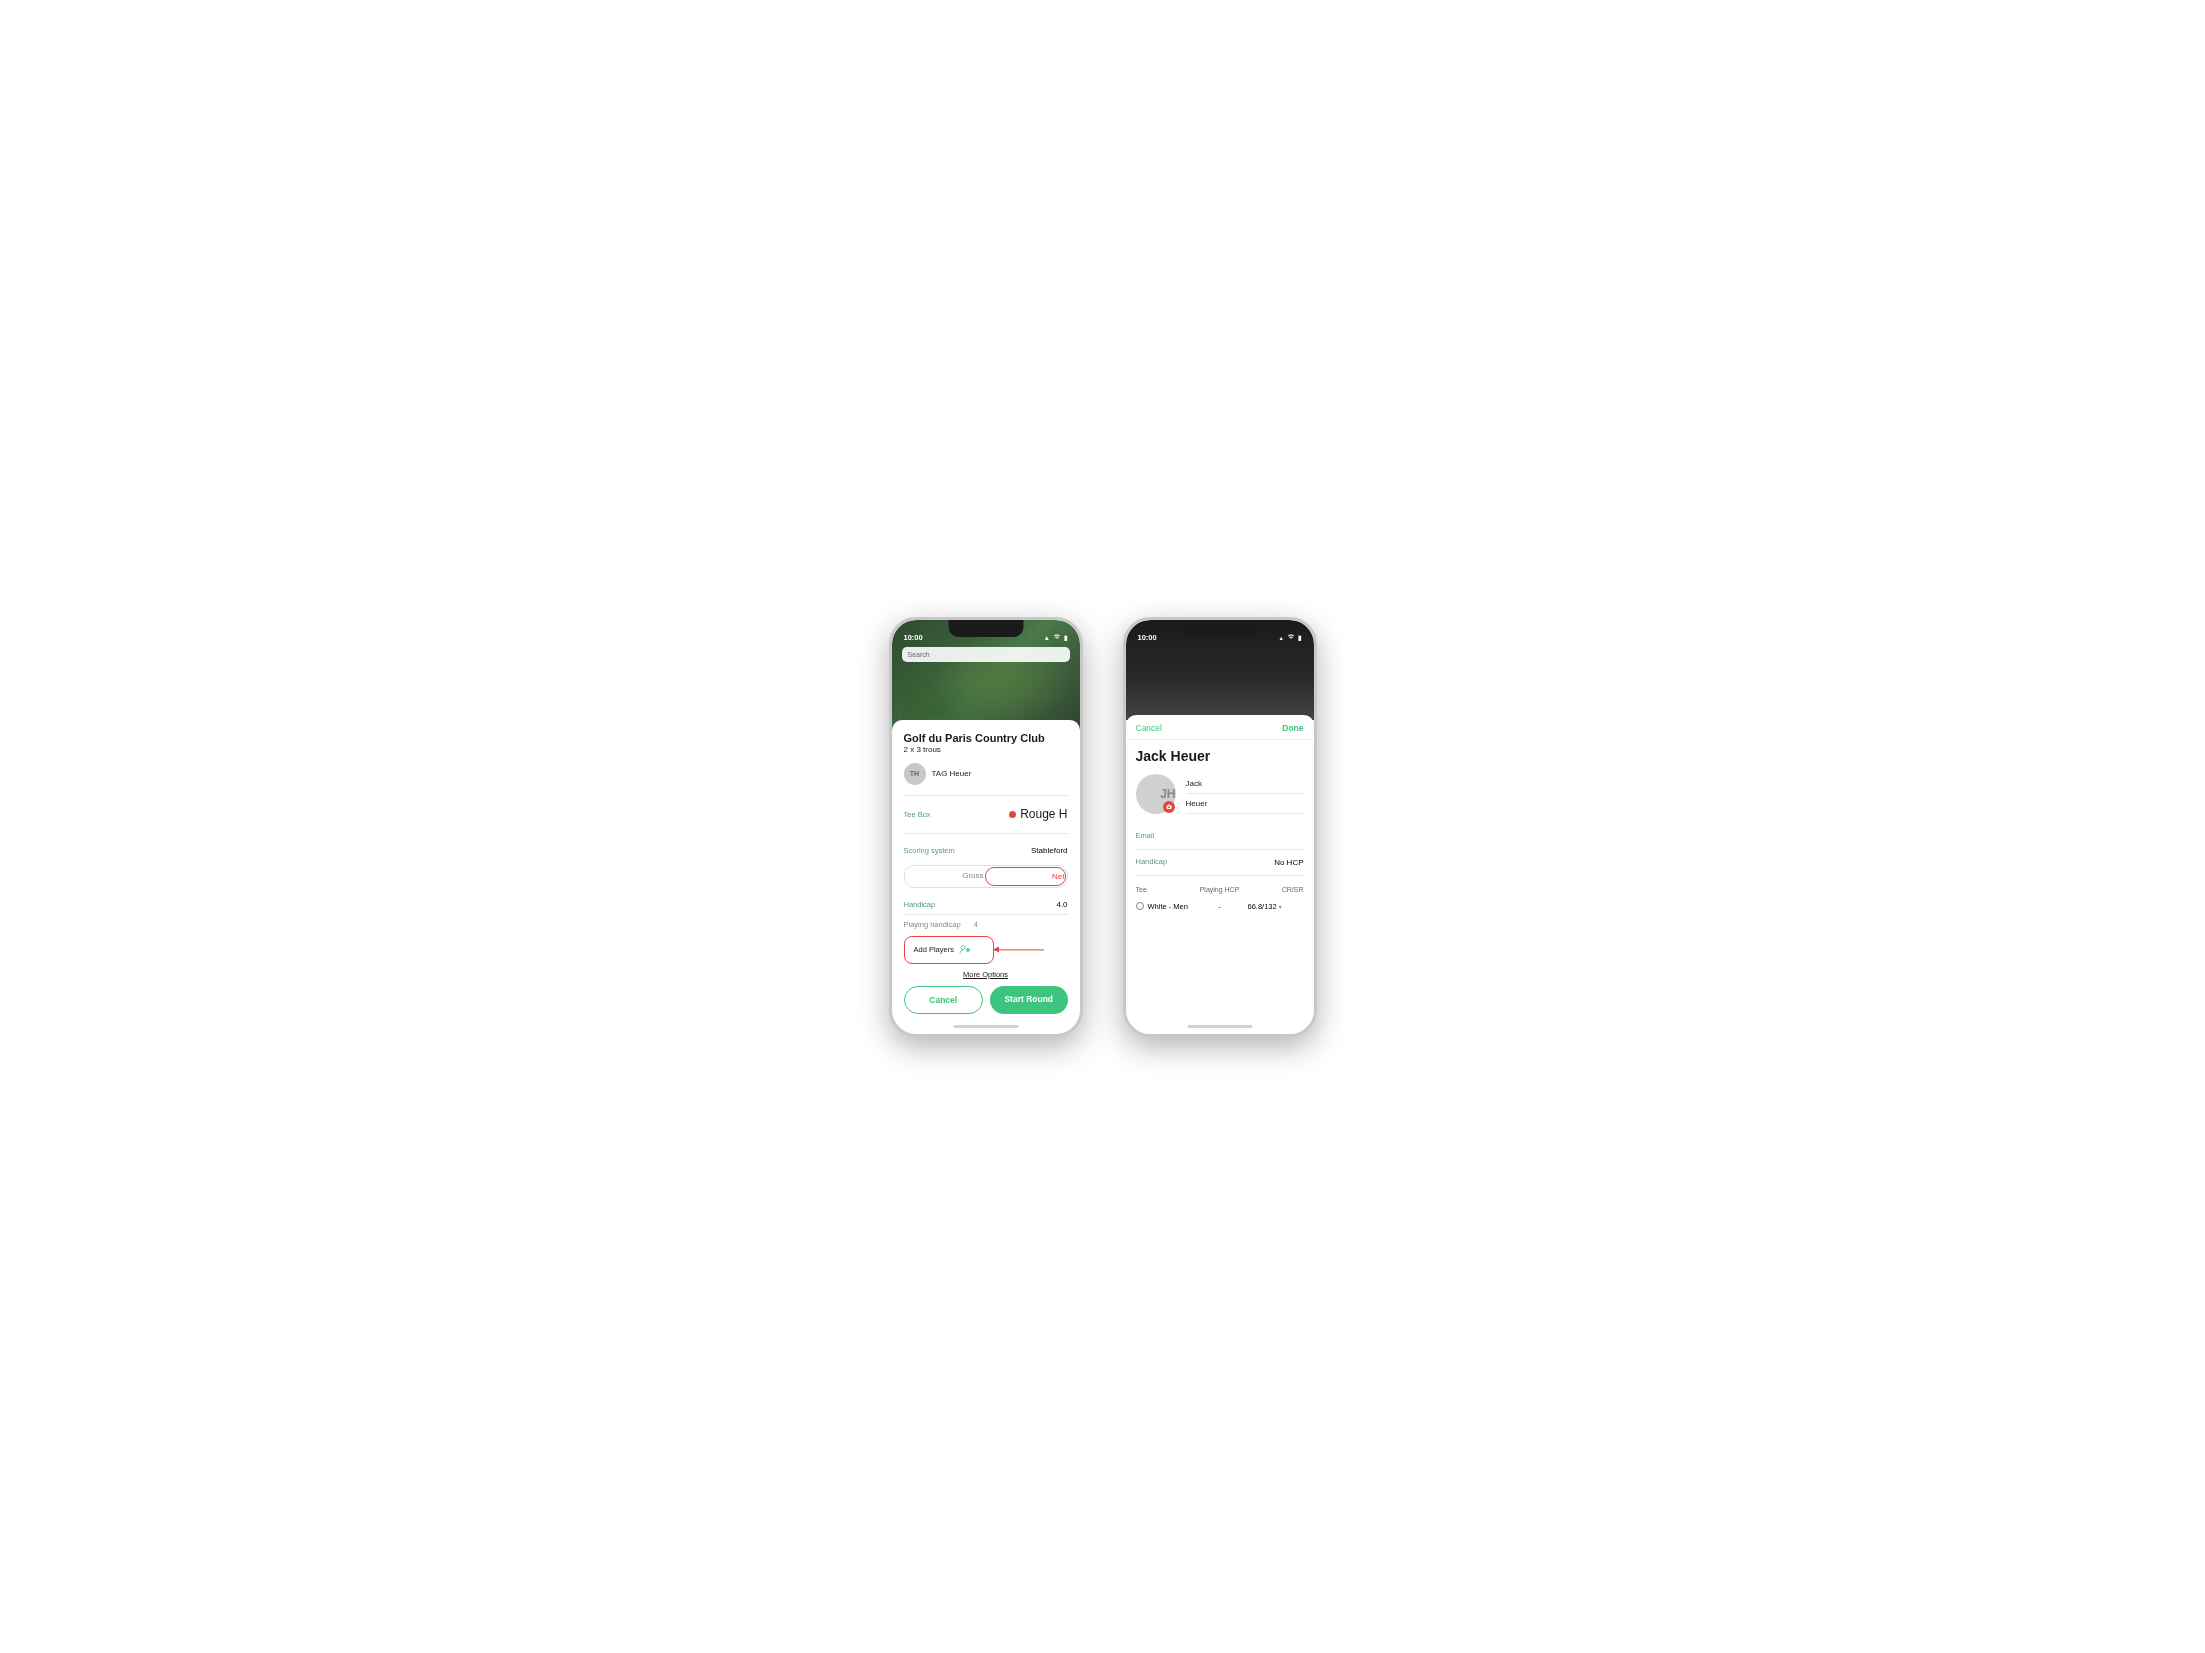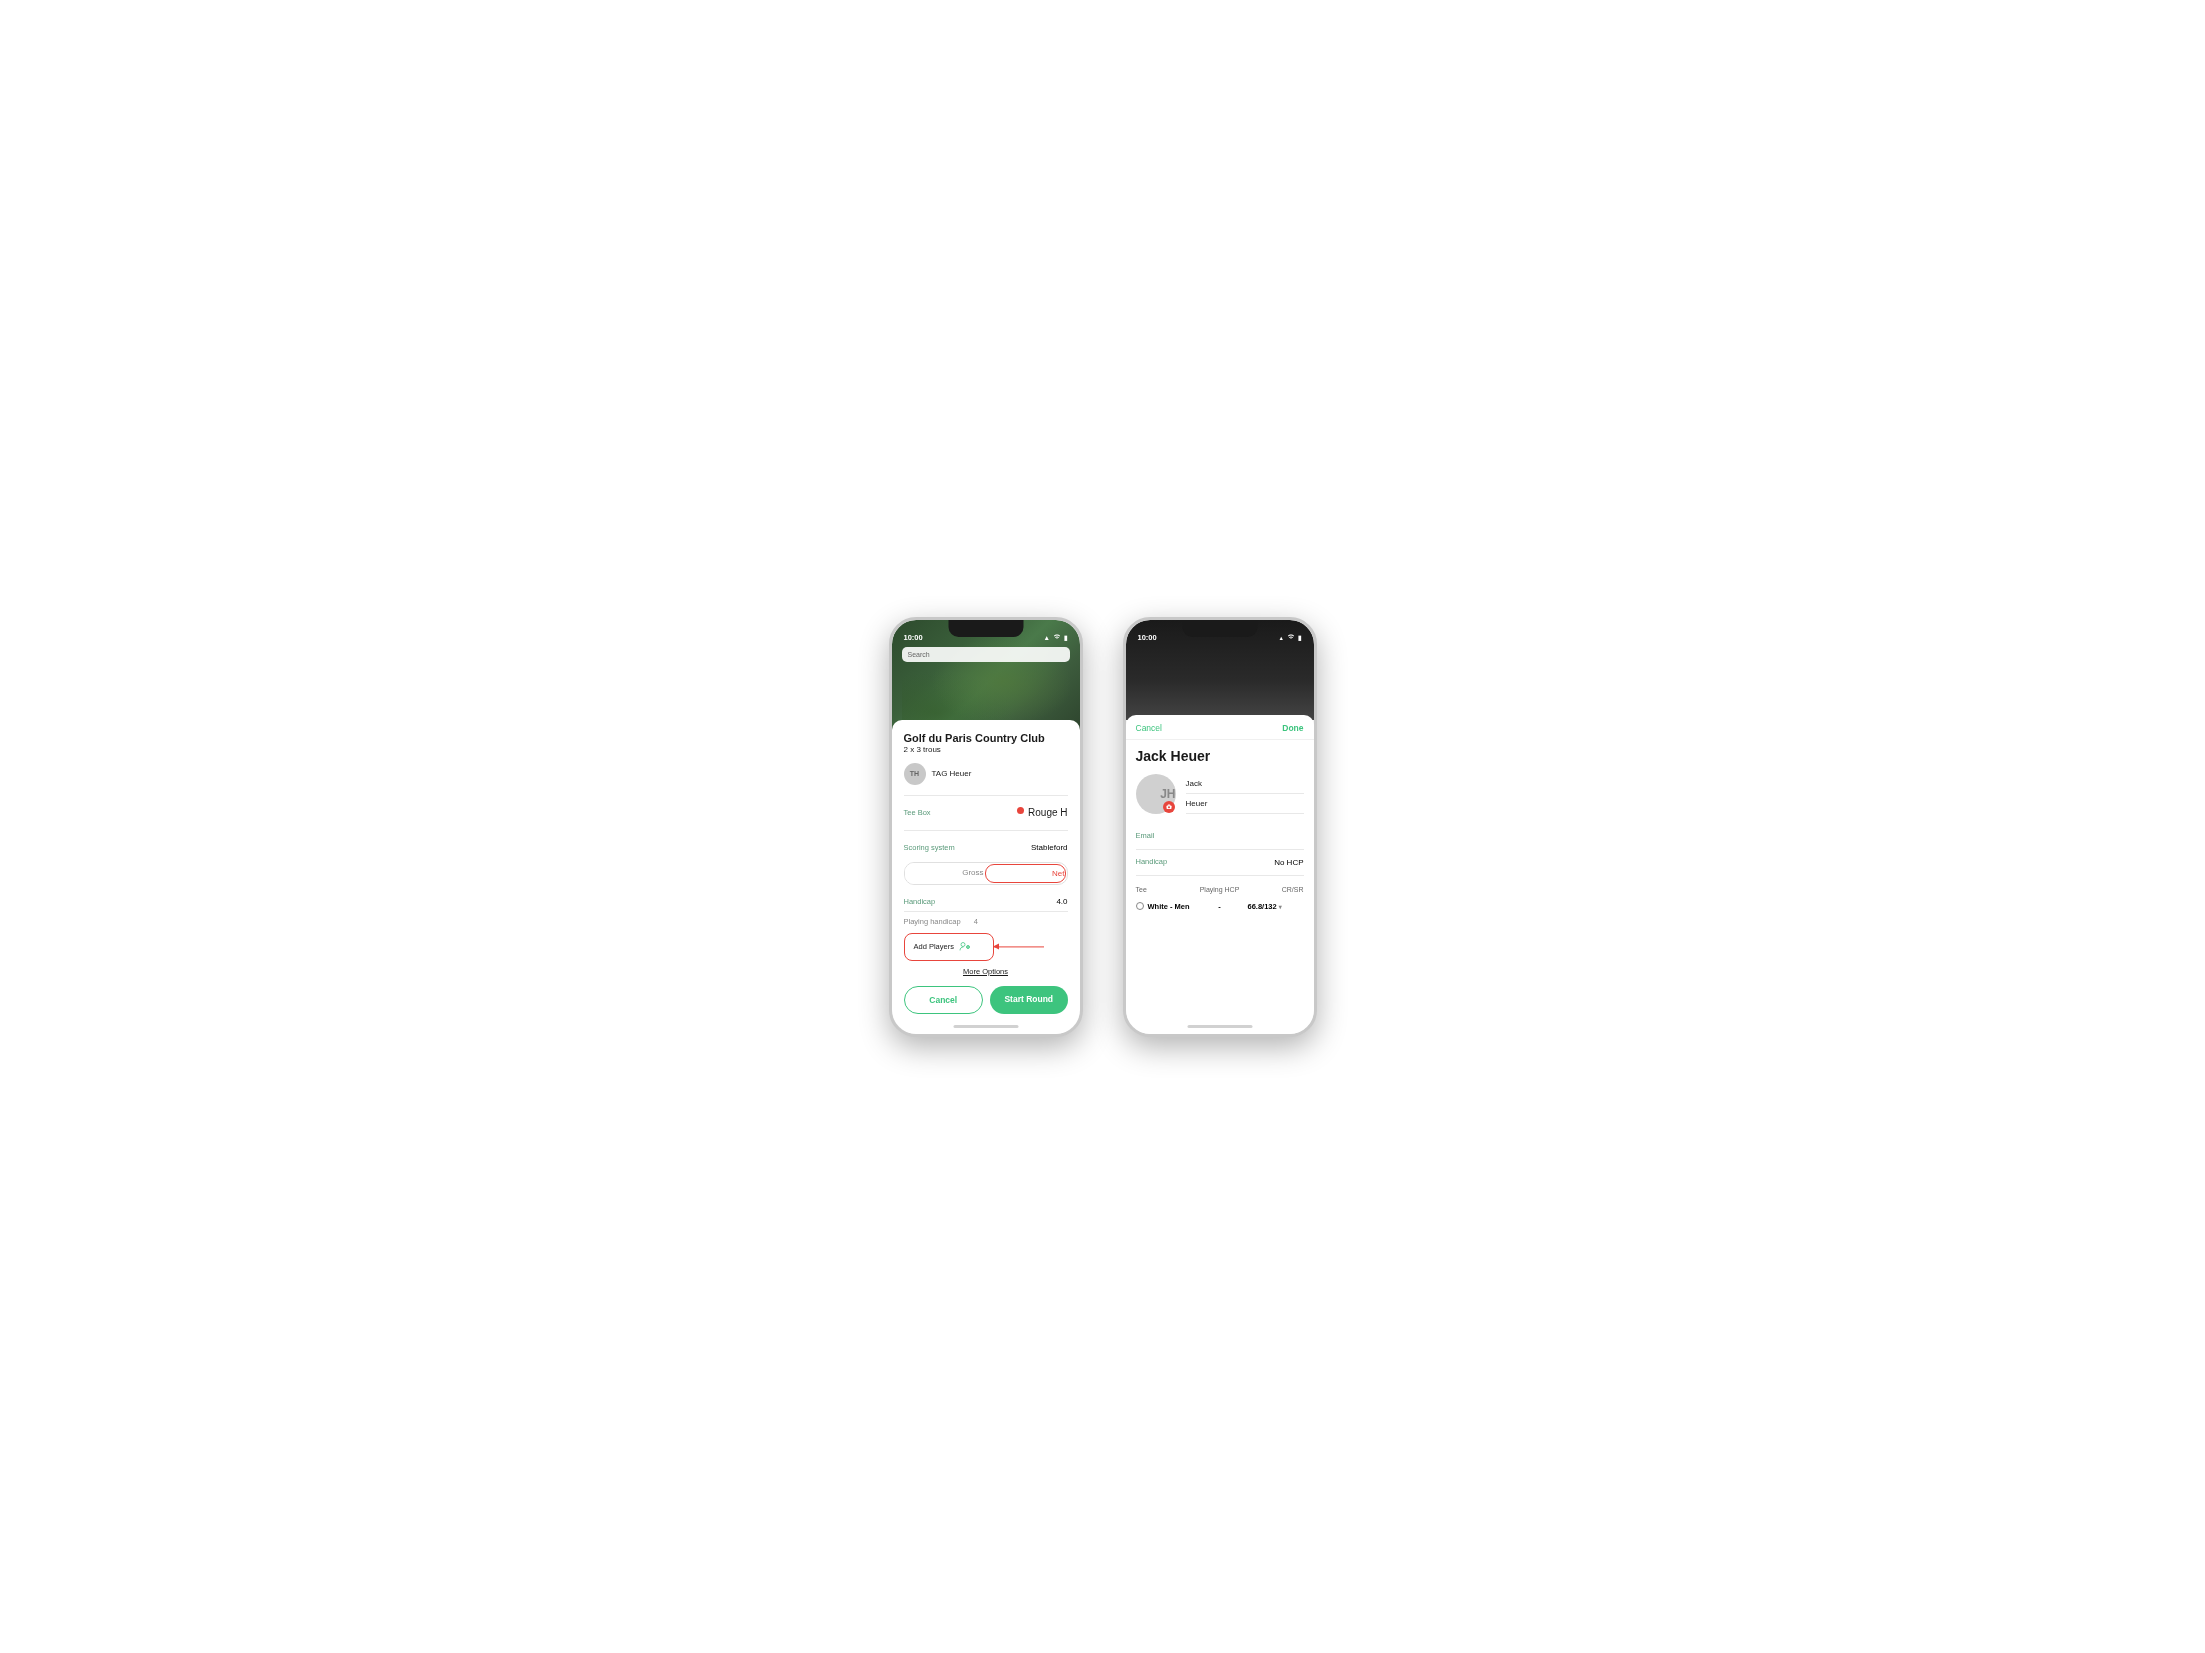--- a/index.html
+++ b/index.html
@@ -218,23 +218,23 @@
       padding: 6px 0;
     }
 
     .setting-label {
       font-size: 7.5px;
       color: #5a9a7a;
     }
 
     .setting-value {
       display: flex;
-      align-items: flex-start;
+      align-items: center;
       gap: 4px;
-      font-size: 10px;
+      font-size: 12px;
       color: #1a1a1a;
     }
 
     .red-dot {
       width: 7px;
       height: 7px;
       border-radius: 50%;
       background: #e8453c;
     }
 
@@ -486,21 +486,20 @@
       color: #666;
       font-size: 7px;
     }
 
     .tee-row {
       display: flex;
       justify-content: space-between;
       align-items: center;
       padding: 5px 0;
       font-size: 7.5px;
-      font-weight: bold;
     }
 
     .tee-col-tee {
       display: flex;
       align-items: center;
       gap: 4px;
       flex: 1;
     }
 
     .tee-col-hcp {

